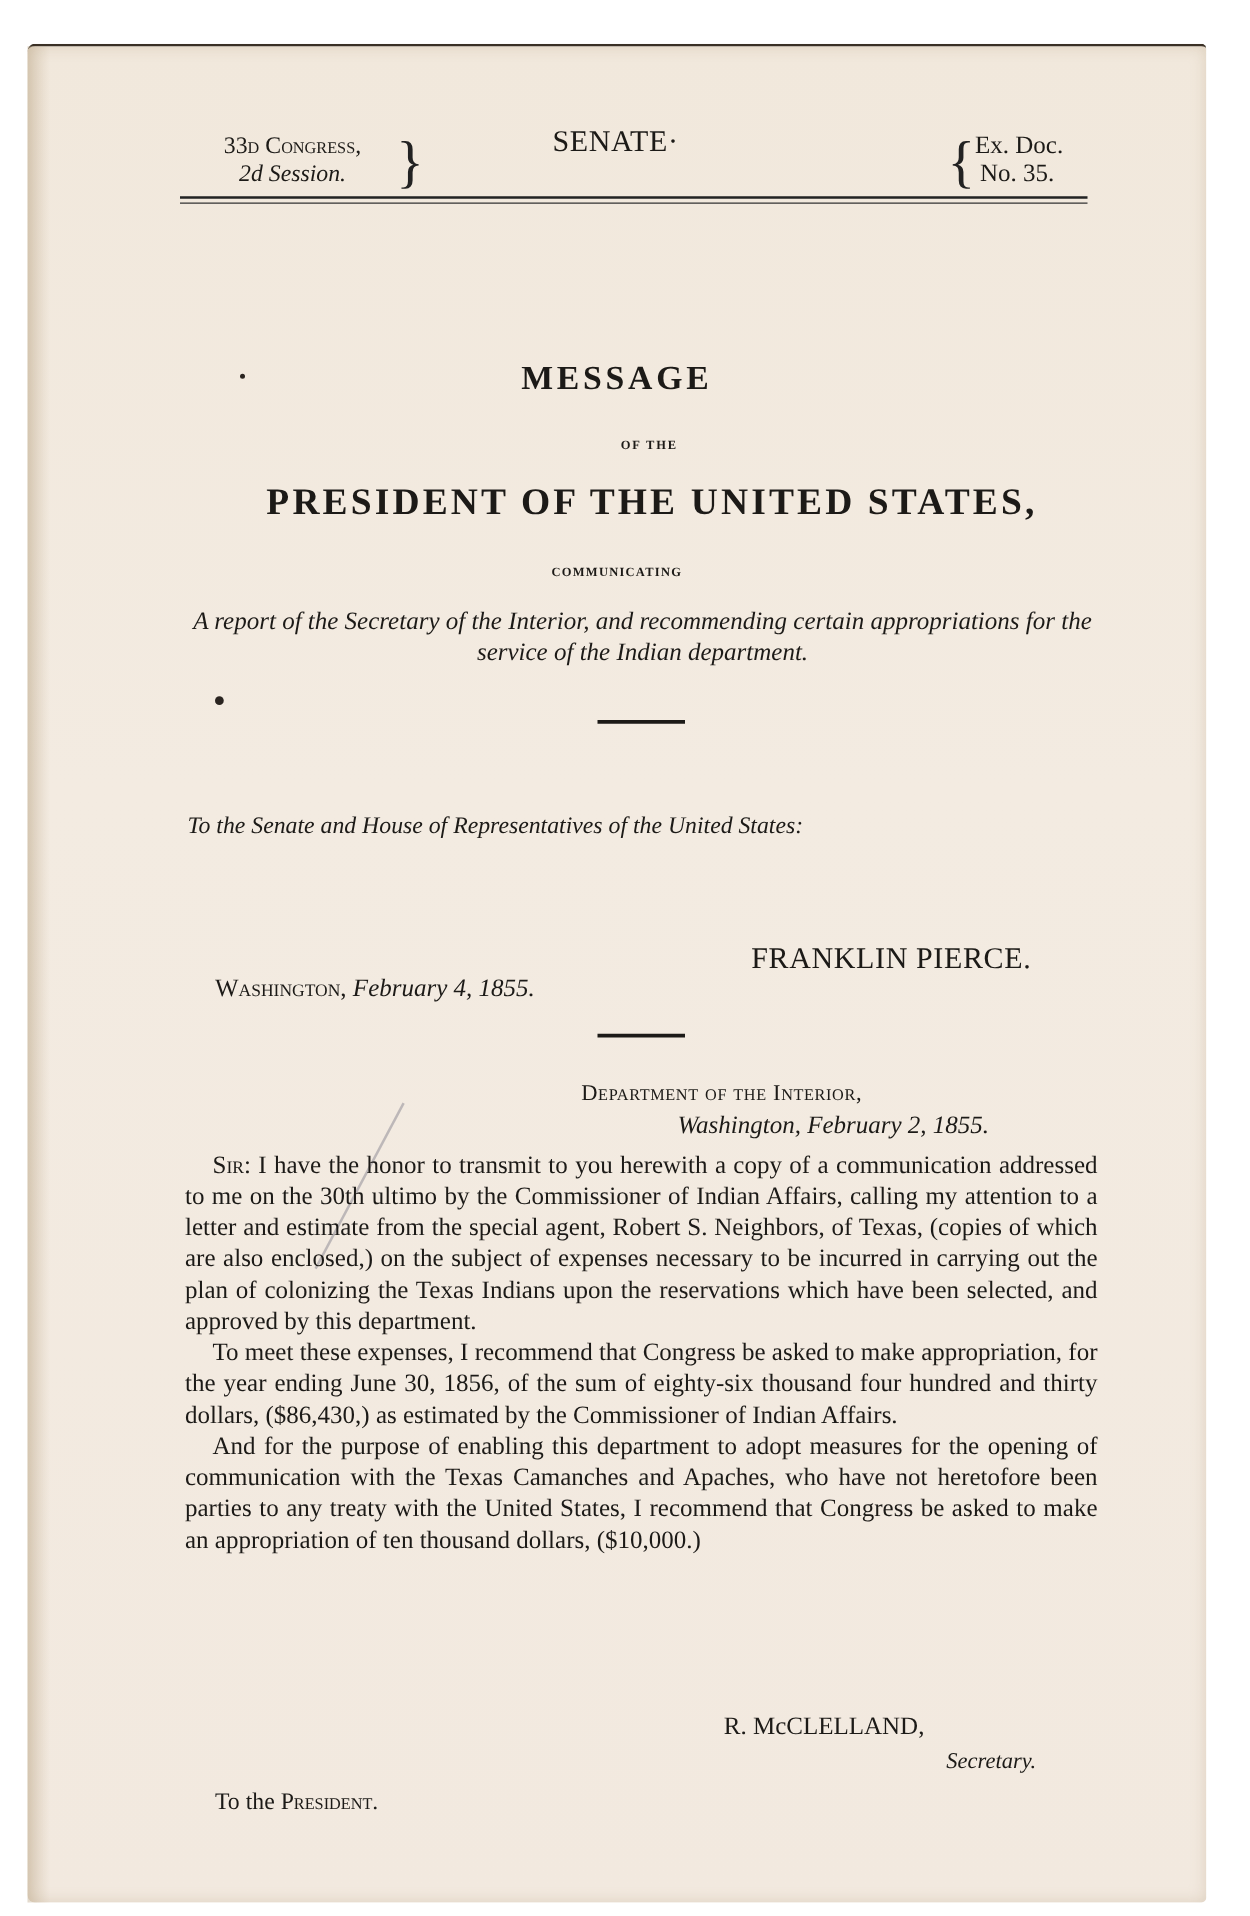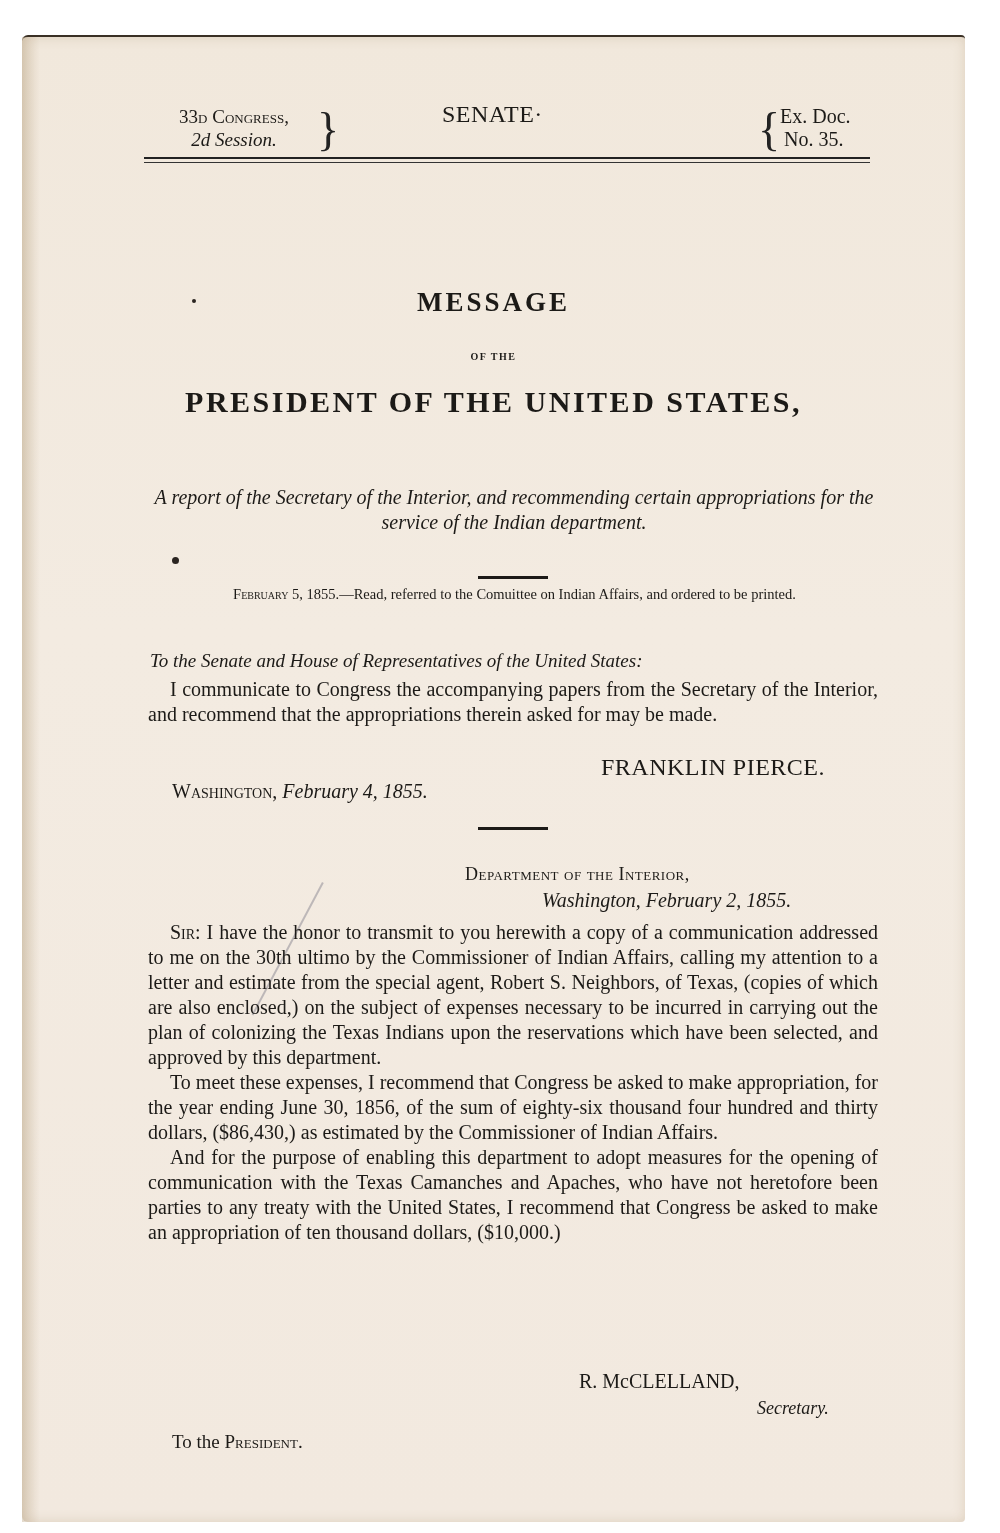--- a/index.html
+++ b/index.html
@@ -25,22 +25,22 @@
   .hdr-left .sc { font-variant: small-caps; }
   .hdr-left .it { font-style: italic; }
   .hdr-brace-l { left: 295px; top: 66px; font-size: 46px; color:#222; }
   .hdr-center { left: 420px; top: 64px; font-size: 24px; letter-spacing: 0.5px; }
   .hdr-brace-r { left: 736px; top: 66px; font-size: 46px; color:#222; }
   .hdr-right { left: 758px; top: 68px; font-size: 20px; line-height: 23px; }
   .rule1 { left: 122px; top: 120px; width: 726px; height: 2px; background: #222; }
   .rule2 { left: 122px; top: 125px; width: 726px; height: 1px; background: #333; }
   .center { left: 0; width: 943px; text-align: center; }
   .title-msg { top: 250px; font-size: 27px; font-weight: bold; letter-spacing: 3px; }
-  .of-the { top: 314px; font-size: 10px; font-weight: bold; letter-spacing: 1.5px; }
-  .title-pres { top: 348px; font-size: 30px; font-weight: bold; letter-spacing: 2.5px; }
+  .of-the { top: 314px; font-size: 10px; font-weight: bold; letter-spacing: 1.5px; margin-left: 26px; }
+  .title-pres { top: 348px; font-size: 30px; font-weight: bold; letter-spacing: 2.5px; margin-left: 28px; }
   .communicating { top: 416px; font-size: 10px; font-weight: bold; letter-spacing: 1px; }
   .subtitle { left: 122px; top: 448px; width: 740px; font-size: 20px; font-style: italic; line-height: 25px; text-align: center; }
   .short-rule { height: 3px; background: #1c1a17; width: 70px; }
   .sr1 { left: 456px; top: 539px; }
   .sr2 { left: 456px; top: 790px; }
   .referral { left: 125px; top: 548px; width: 735px; font-size: 14.5px; line-height: 19px; text-align: center; }
   .referral .sc { font-variant: small-caps; }
   .addr { left: 128px; top: 613px; font-size: 19px; font-style: italic; }
   .para { font-size: 20px; line-height: 25px; text-align: justify; }
   .p1 { left: 126px; top: 640px; width: 730px; text-indent: 22px; }
@@ -81,32 +81,29 @@
     <div style="padding-left:4px">No. 35.</div>
   </div>
   <div class="abs rule1"></div>
   <div class="abs rule2"></div>
 
   <div class="abs speck sp1"></div>
 
   <div class="abs center title-msg">MESSAGE</div>
   <div class="abs center of-the">OF THE</div>
   <div class="abs center title-pres">PRESIDENT OF THE UNITED STATES,</div>
+  <div class="abs center communicating">COMMUNICATING</div>
   <div class="abs subtitle">A report of the Secretary of the Interior, and recommending certain appropriations for the service of the Indian department.</div>
 
   <div class="abs speck sp2"></div>
 
   <div class="abs short-rule sr1"></div>
 
-  <div class="abs referral">
-    <span class="sc">February 5, 1855.</span><span>—Read, referred to the Comuittee on Indian Affairs, and ordered to be printed.</span>
-  </div>
 
   <div class="abs addr">To the Senate and House of Representatives of the United States:</div>
-  <div class="abs para p1">I communicate to Congress the accompanying papers from the Secretary of the Interior, and recommend that the appropriations therein asked for may be made.</div>
   <div class="abs sig-pierce">FRANKLIN PIERCE.</div>
   <div class="abs washington">
     <span class="sc">Washington,</span>
     <span class="it">February 4, 1855.</span>
   </div>
 
   <div class="abs short-rule sr2"></div>
 
   <div class="abs dept">Department of the Interior,</div>
   <div class="abs dept-date">

